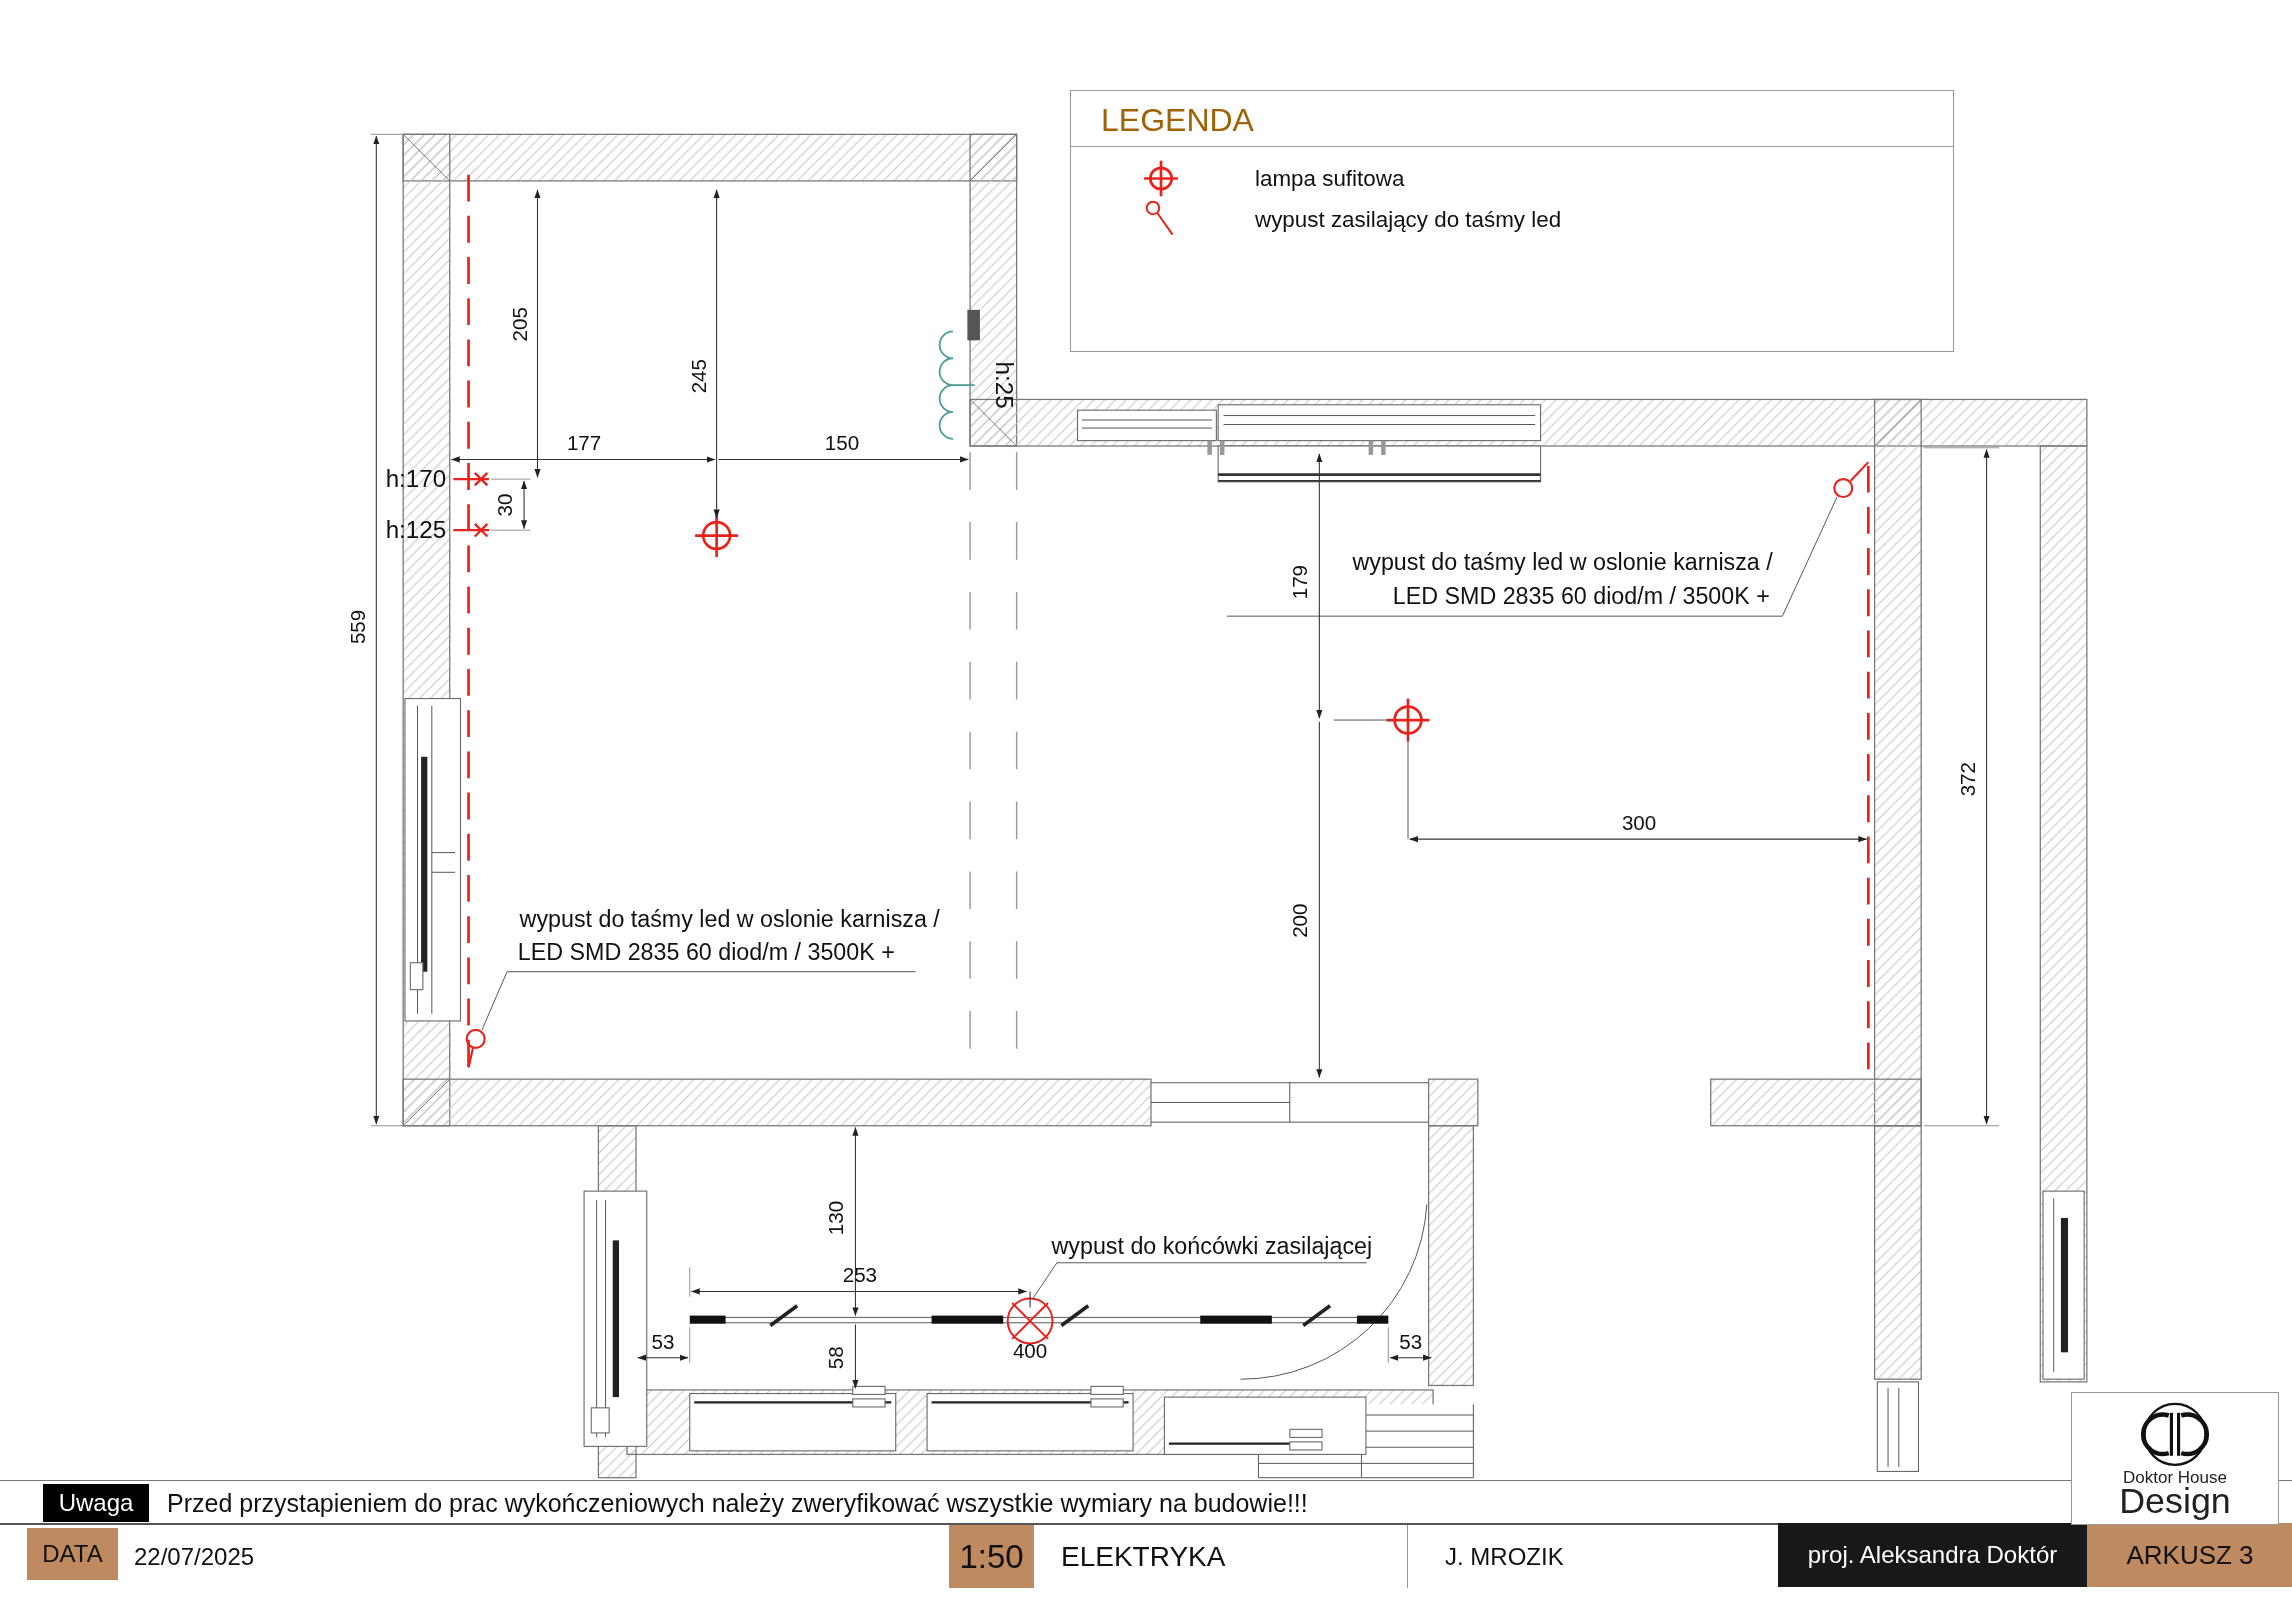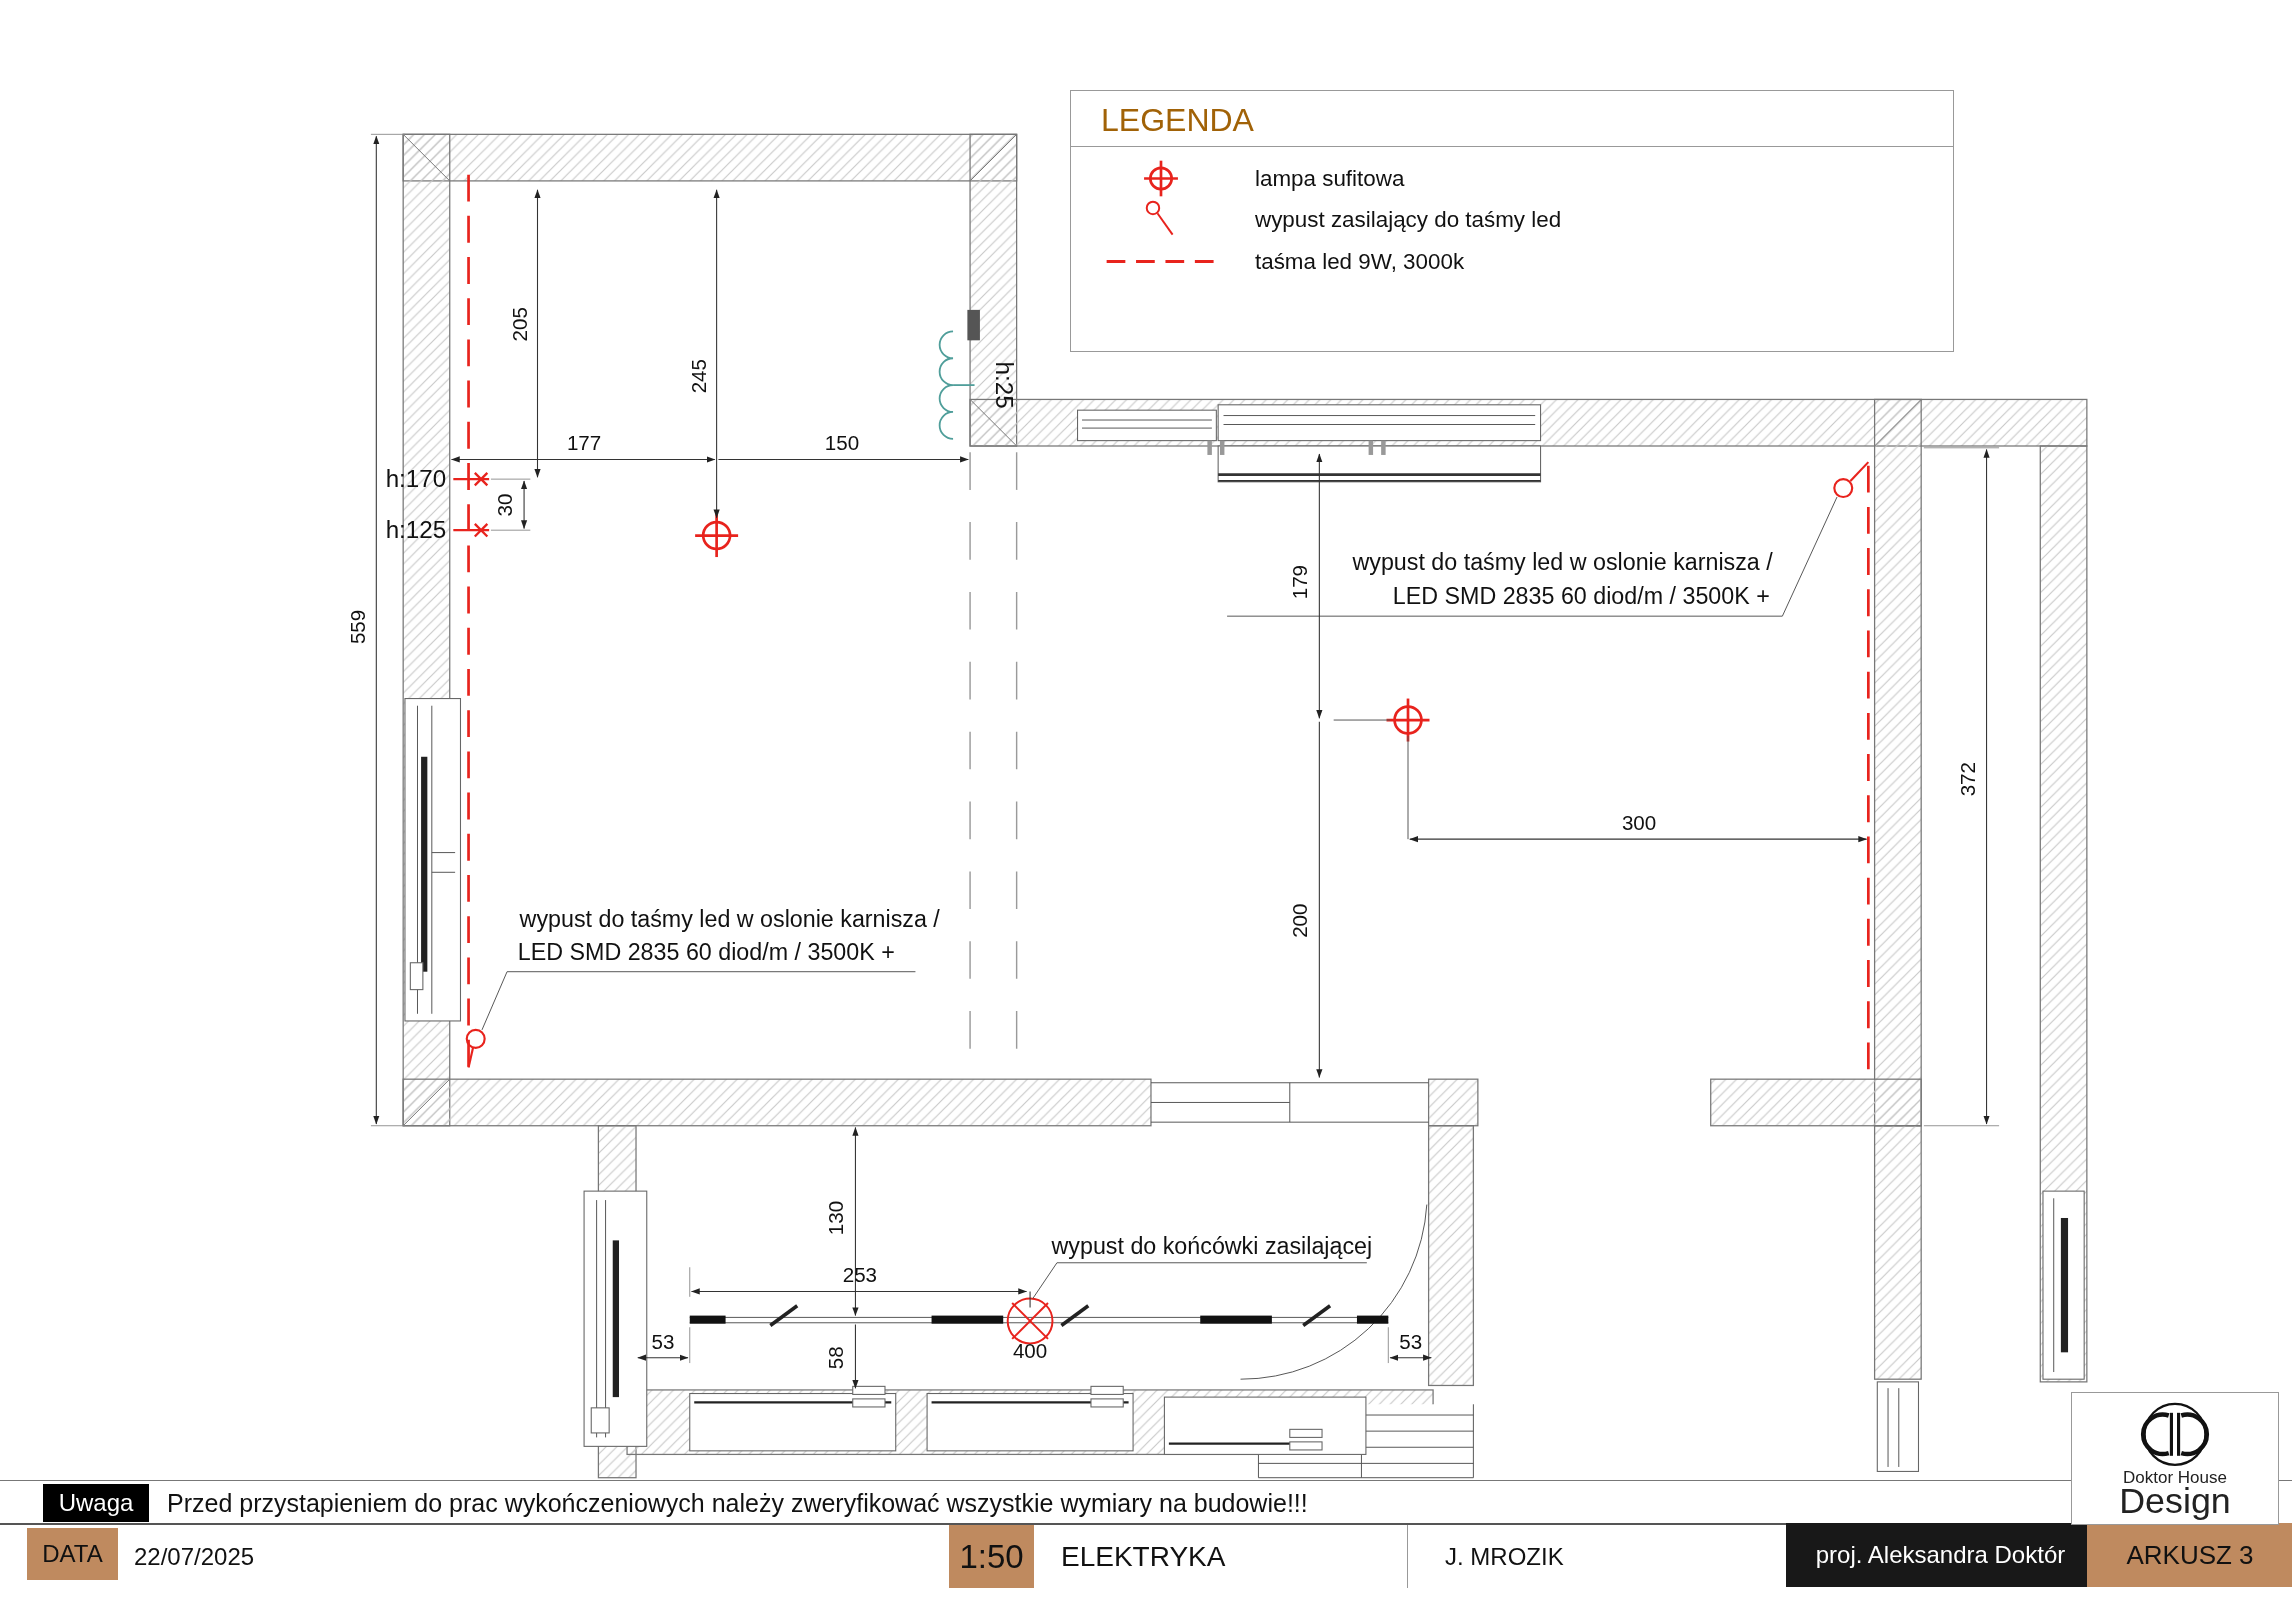--- a/index.html
+++ b/index.html
@@ -29,21 +29,21 @@
   .legend-title{font-size:32px;color:#a16207;padding:10.7px 0 7.2px 30px;border-bottom:1.8px solid #999;}
   .legend-row{position:absolute;left:0;width:100%;height:41px;}
   .legend-sym{position:absolute;left:0;width:179px;height:41px;display:flex;align-items:center;justify-content:center;}
   .legend-lab{position:absolute;left:184px;top:0;height:41px;line-height:41px;font-size:22.4px;color:#111;}
 
   
   .hline{background:#777;}
   .badge-black{background:#000;color:#fff;display:flex;align-items:center;justify-content:center;font-size:24px;}
   .note-text{font-size:25px;color:#111;line-height:38px;white-space:nowrap;}
   .cell-tan{background:var(--tan,#bf8a5f);display:flex;align-items:center;justify-content:center;font-size:33px;color:#111;}
-  .cell-black{background:#181818;color:#fff;display:flex;align-items:center;justify-content:center;font-size:24px;margin-left:8px;}
+  .cell-black{background:#181818;color:#fff;display:flex;align-items:center;justify-content:center;font-size:24px;}
   .bar-text{font-size:24px;color:#111;display:flex;align-items:center;}
   .vdiv{background:#999;}
   .logo-box{border:1.4px solid #999;background:#fff;}
 </style>
 </head>
 <body>
 
 <div class="page">
 
   <svg class="plan-svg" width="2293" height="1621" viewBox="0 0 2560 1810">
@@ -325,28 +325,20 @@
         <svg width="134" height="41" viewBox="0 0 150 46">
           <g stroke="#e8231d" fill="none" stroke-width="2.2">
             <circle cx="66" cy="10" r="7"></circle>
             <line x1="71" y1="16" x2="88" y2="40"></line>
           </g>
         </svg>
       </span>
       <span class="legend-lab">wypust zasilający do taśmy led</span>
     </div>
 
-    <div class="legend-row" style="top:150px;">
-      <span class="legend-sym">
-        <svg width="134" height="41" viewBox="0 0 150 46">
-          <line x1="14" y1="23" x2="136" y2="23" stroke="#e8231d" stroke-width="3.5" stroke-dasharray="21 12"></line>
-        </svg>
-      </span>
-      <span class="legend-lab">taśma led 9W, 3000k</span>
-    </div>
 
   </div>
 
   <div class="abs hline" style="left:0;top:1480px;width:2293px;height:1.3px;"></div>
   <div class="abs badge-black" style="left:43px;top:1484px;width:106px;height:38px;">Uwaga</div>
   <div class="abs note-text" style="left:167px;top:1484px;height:38px;">Przed przystapieniem do prac wykończeniowych należy zweryfikować wszystkie wymiary na budowie!!!</div>
 
   <div class="abs hline" style="left:0;top:1523px;width:2293px;height:1.8px;background:#555;"></div>
 
   <div class="abs cell-tan" style="left:27px;top:1528px;width:91px;height:52px;font-size:24px;">DATA</div>

